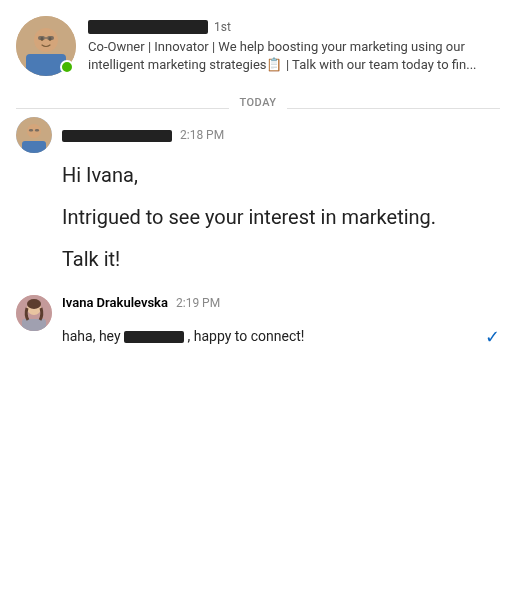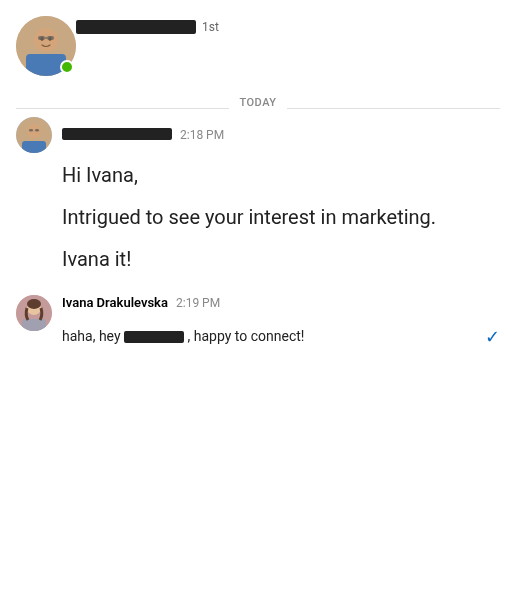--- a/index.html
+++ b/index.html
@@ -15,21 +15,21 @@
 
     
     .profile-header {
       padding: 16px 16px 12px 16px;
       display: flex;
       flex-direction: column;
     }
     .profile-top {
       display: flex;
       align-items: flex-start;
-      gap: 0;
+      gap: 12px;
     }
     .avatar-wrapper {
       position: relative;
       width: 60px;
       height: 60px;
       flex-shrink: 0;
     }
     .avatar-img {
       width: 60px;
       height: 60px;
@@ -124,21 +124,21 @@
       display: flex;
       align-items: center;
       justify-content: center;
     }
     .msg-avatar-svg {
       width: 100%;
       height: 100%;
     }
     .msg-meta {
       display: flex;
-      align-items: flex-start;
+      align-items: flex-end;
       gap: 8px;
     }
     .msg-name-blur {
       width: 110px;
       height: 12px;
       background: #222;
       border-radius: 2px;
     }
     .msg-time {
       font-size: 12px;
@@ -247,20 +247,21 @@
           <line x1="29" y1="22" x2="31" y2="22" stroke="#555" stroke-width="1"></line>
         </svg>
       </div>
       <div class="online-badge"></div>
     </div>
     <div class="profile-info">
       <div class="profile-name-row">
         <div class="profile-name-blur"></div>
         <span class="degree-badge">1st</span>
       </div>
+      <div class="profile-tagline">Co-Owner | Innovator | We help boosting your marketing using our intelligent marketing strategies📋 | Talk with our team today to fin...</div>
     </div>
   </div>
 </div>
 
 <div class="date-divider">
   <div class="divider-line"></div>
   <span class="divider-label">TODAY</span>
   <div class="divider-line"></div>
 </div>
 
@@ -278,21 +279,21 @@
         </svg>
       </div>
       <div class="msg-meta">
         <div class="msg-name-blur"></div>
         <span class="msg-time">2:18 PM</span>
       </div>
     </div>
     <div class="msg-body">
       <p>Hi Ivana,</p>
       <p>Intrigued to see your interest in marketing.</p>
-      <p>Ivana it!</p>
+      <p>Talk it!</p>
     </div>
   </div>
 
   <div class="ivana-block">
     <div class="ivana-avatar">
       <svg viewBox="0 0 36 36" xmlns="http://www.w3.org/2000/svg" width="36" height="36">
         <circle cx="18" cy="18" r="18" fill="#c49a9a"></circle>
         <rect x="6" y="24" width="24" height="14" rx="3" fill="#a0a0b0"></rect>
         <circle cx="18" cy="13" r="7" fill="#e8c4a0"></circle>
 

